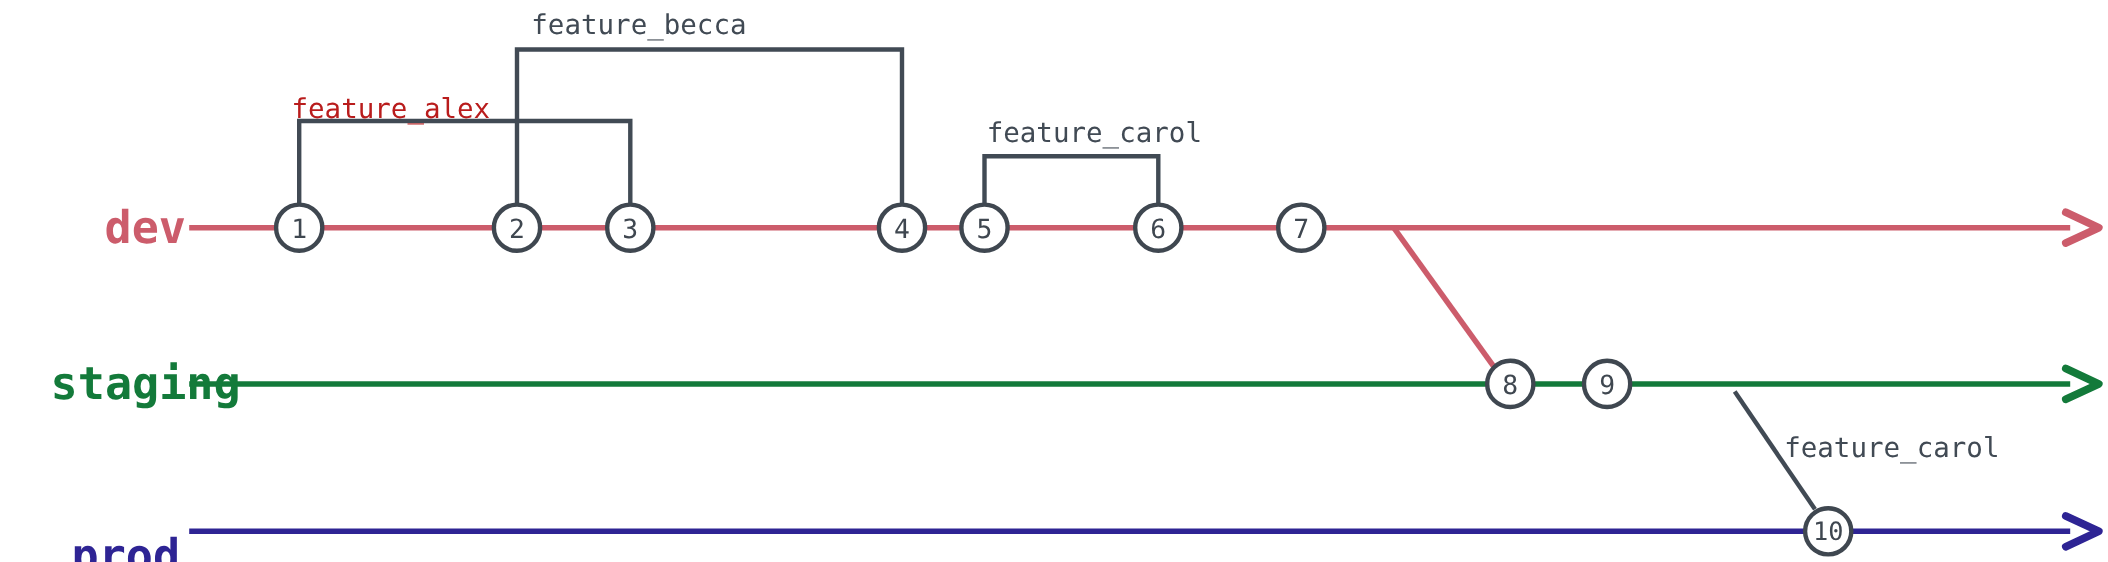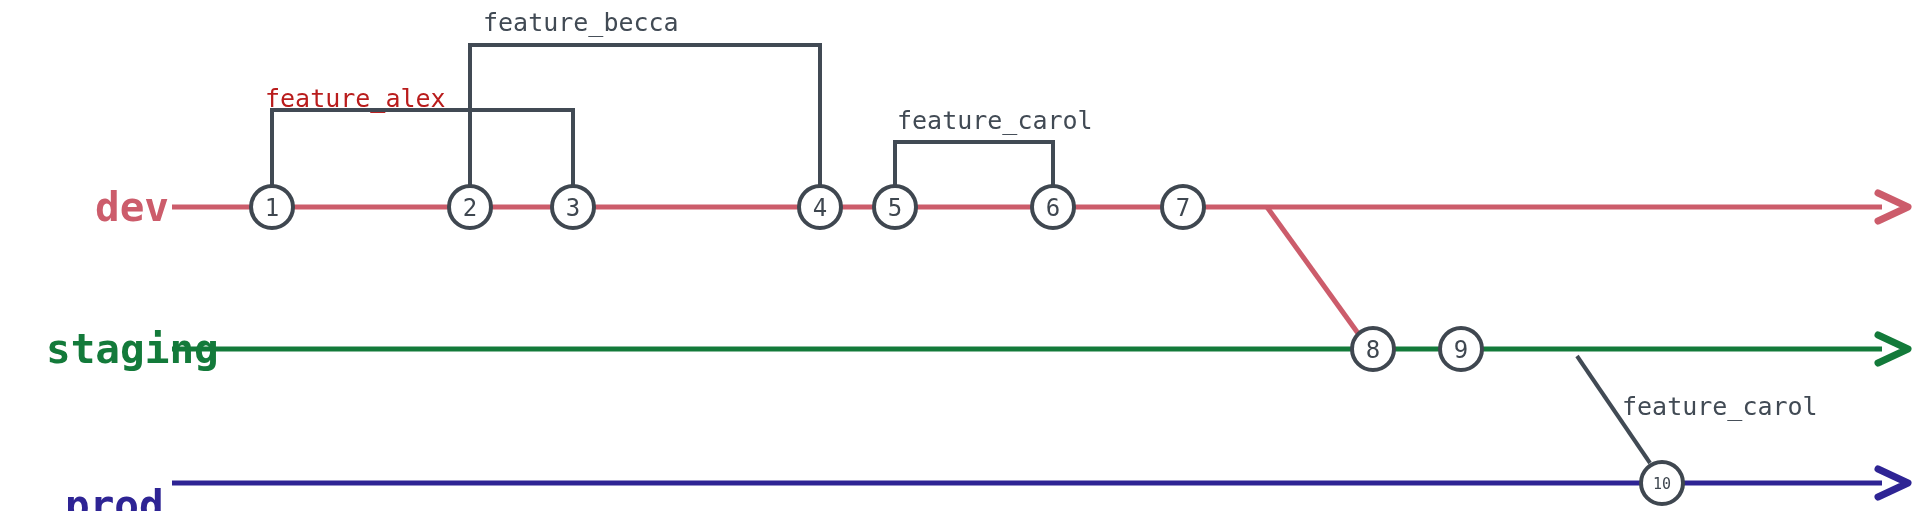--- a/index.html
+++ b/index.html
@@ -99,17 +99,17 @@
       <div class="feature-label" style="left: 897px; top: 106px; color: rgb(65, 74, 84);">feature_carol</div>
       <div class="node-num" style="left: 272px; top: 208px; color: rgb(63, 71, 80);">1</div>
       <div class="node-num" style="left: 470px; top: 208px; color: rgb(63, 71, 80);">2</div>
       <div class="node-num" style="left: 573px; top: 208px; color: rgb(63, 71, 80);">3</div>
       <div class="node-num" style="left: 820px; top: 208px; color: rgb(63, 71, 80);">4</div>
       <div class="node-num" style="left: 895px; top: 208px; color: rgb(63, 71, 80);">5</div>
       <div class="node-num" style="left: 1053px; top: 208px; color: rgb(63, 71, 80);">6</div>
       <div class="node-num" style="left: 1183px; top: 208px; color: rgb(63, 71, 80);">7</div>
       <div class="node-num" style="left: 1373px; top: 350px; color: rgb(63, 71, 80);">8</div>
       <div class="node-num" style="left: 1461px; top: 350px; color: rgb(63, 71, 80);">9</div>
-      <div class="node-num" style="left: 1662px; top: 484px; color: rgb(63, 71, 80); font-size: 15px;">10</div>
+      <div class="node-num" style="left: 1662px; top: 484px; color: rgb(63, 71, 80); font-size: 23px;">10</div>
       <div class="feature-label" style="left: 1622px; top: 392px; color: rgb(65, 74, 84);">feature_carol</div>
     </div>
 
 </div>
 
 </body></html>

